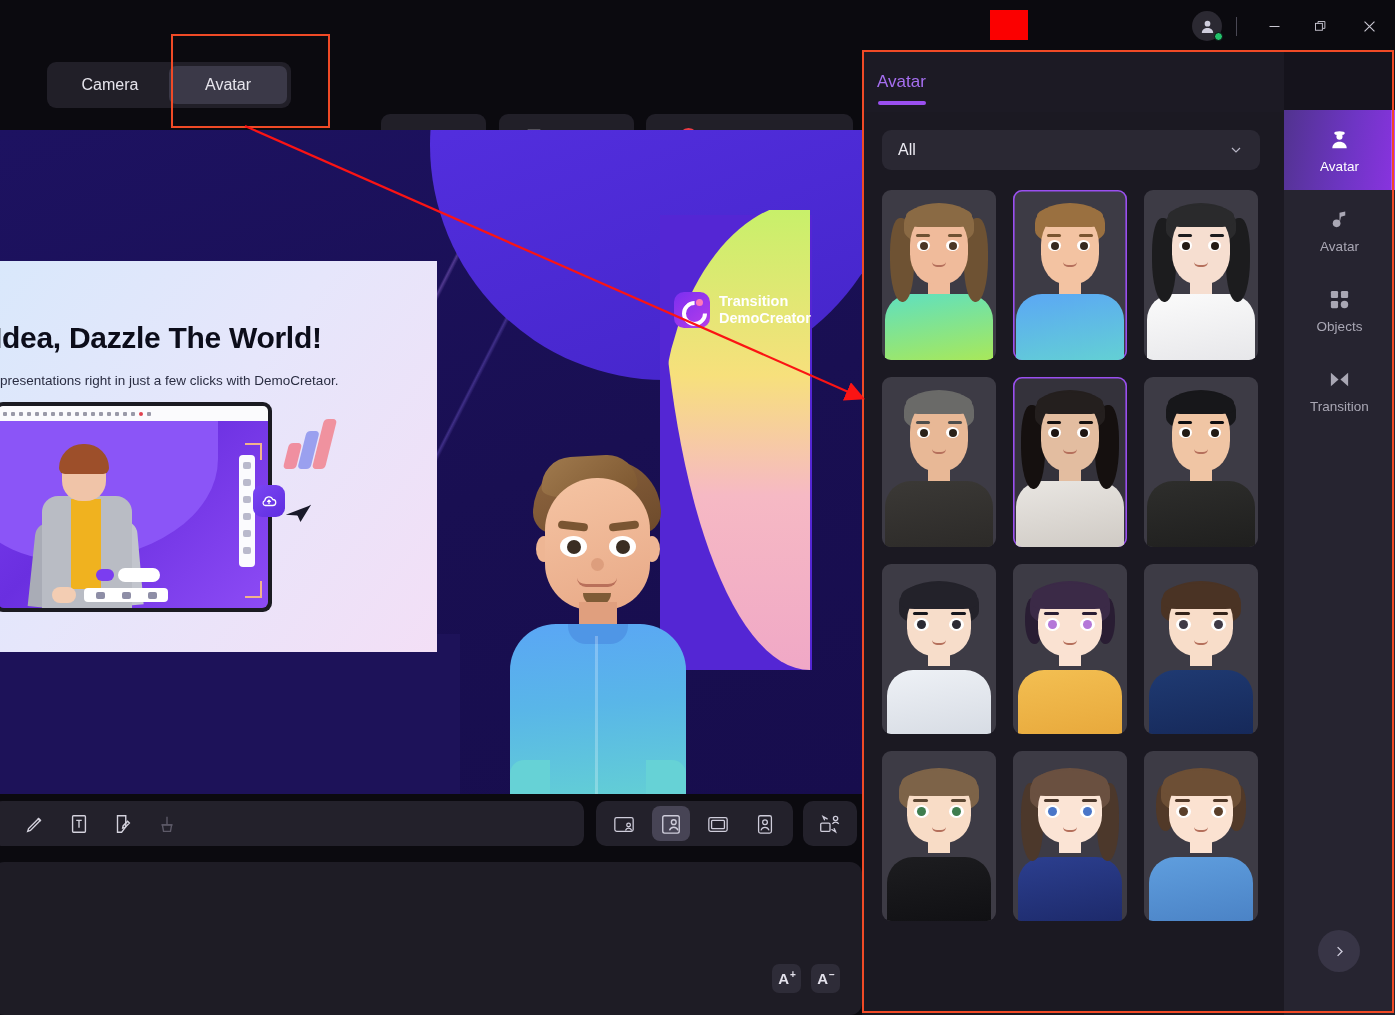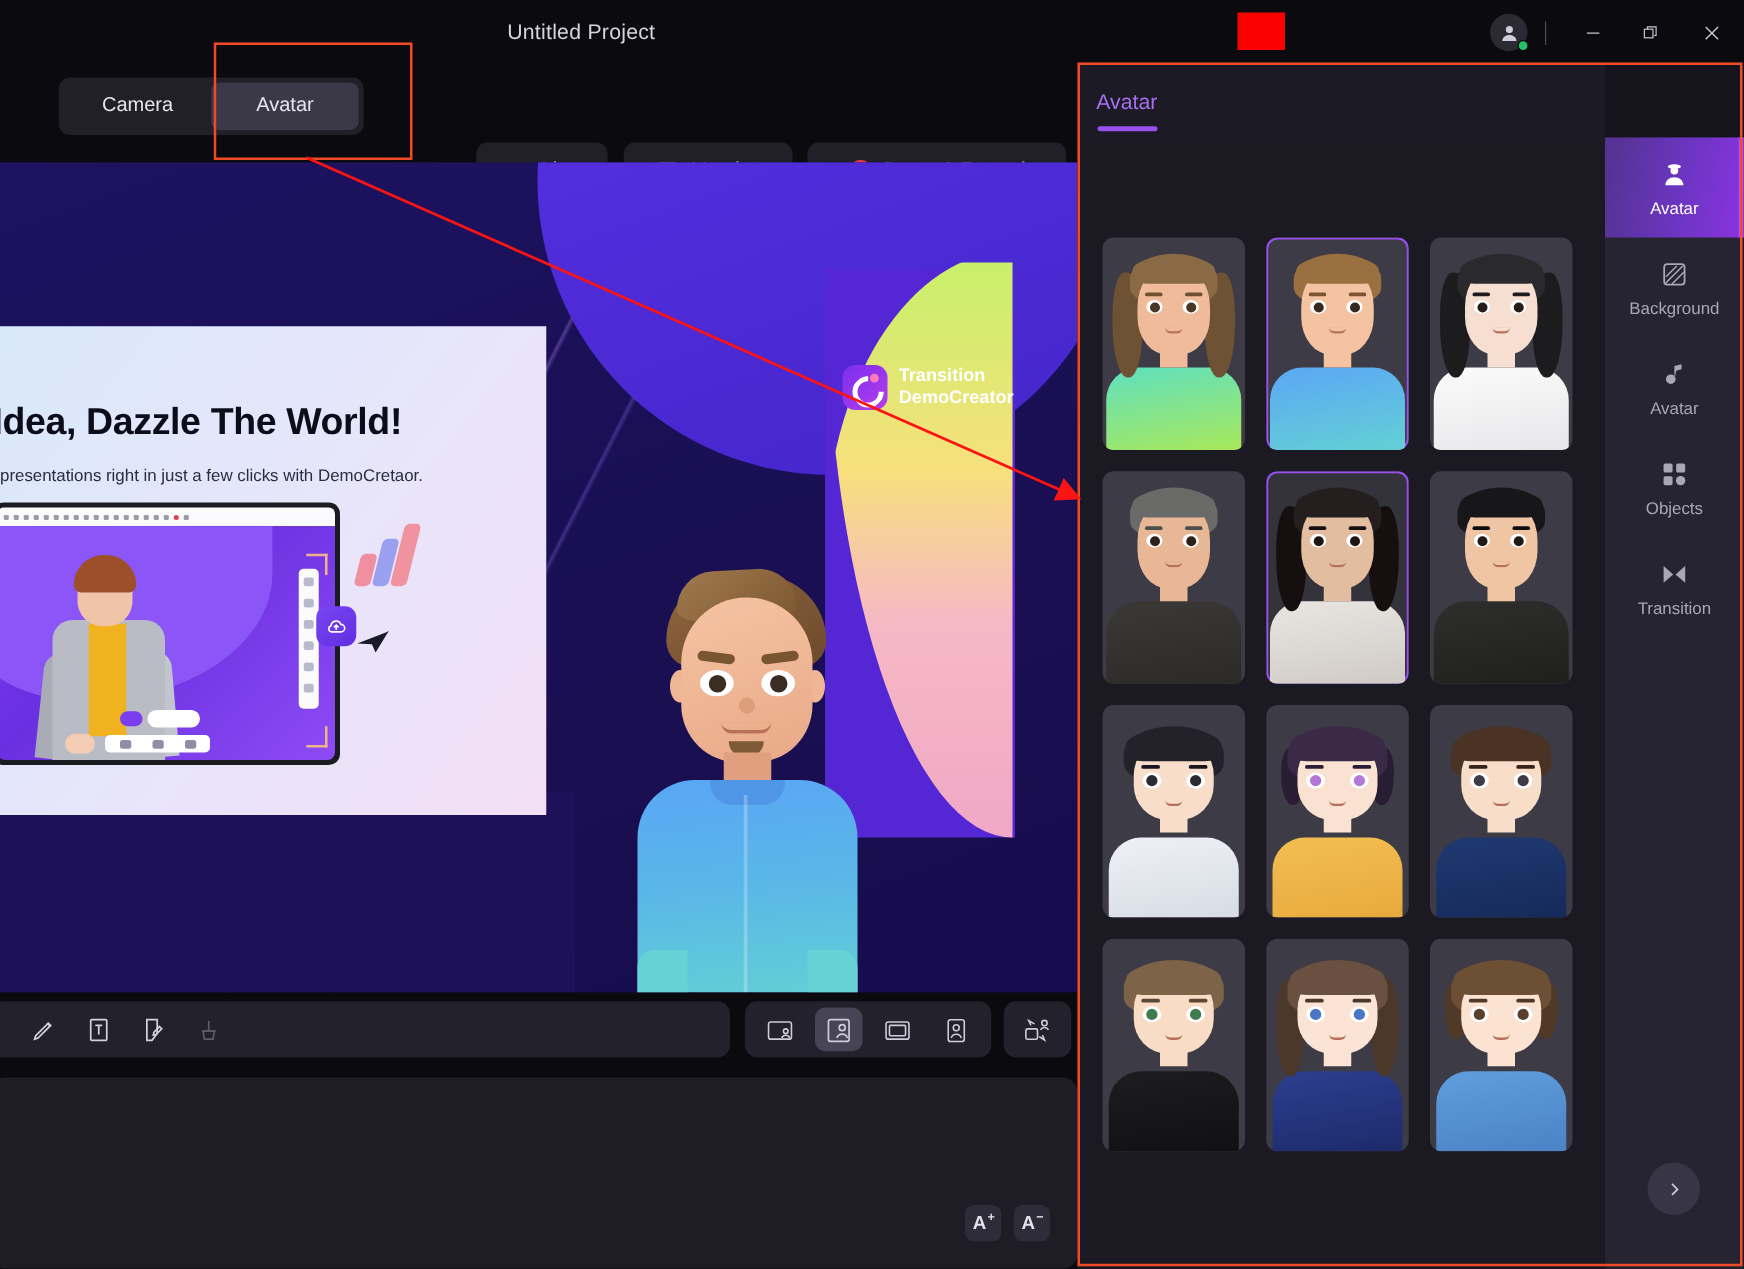--- a/index.html
+++ b/index.html
@@ -393,21 +393,20 @@
     border: 2.2px solid #f04a26; pointer-events: none;
   }
   .anno-arrow { position: absolute; left: 0; top: 0; width: 1395px; height: 1015px; pointer-events: none; }
 </style>
 </head>
 <body>
 
 <div class="app">
 
   <div class="titlebar">
-    <div class="title-text">Untitled Project</div>
     <div class="rec-block"></div>
     <div class="win-right">
       <div class="acct">
         <svg viewBox="0 0 24 24" fill="#cfcddc">
           <circle cx="12" cy="8" r="4"></circle>
             <path d="M4 21c0-4.4 3.6-7 8-7s8 2.6 8 7z"></path>
         </svg>
         <span class="dot"></span>
       </div>
       <div class="sep"></div>
@@ -660,20 +659,26 @@
     </div>
   </div>
 
   <div class="rpanel">
     <div class="rp-head"></div>
     <div class="rp-body"></div>
   </div>
   <div class="rp-tab">Avatar</div>
   <div class="rp-tab-underline"></div>
 
+  <div class="dropdown">
+    <span>All</span>
+    <svg viewBox="0 0 24 24" fill="none" stroke="currentColor" stroke-width="1.8">
+        <path d="M6 9l6 6 6-6"></path>
+      </svg>
+  </div>
 
   <div class="grid" id="avatar-grid">
       <div class="cell" style="background: rgb(61, 59, 69);">
     <div class="av">
       <div class="body" style="width:108px;height:66px;background:linear-gradient(170deg,#5fe0c0,#a8e85a);"></div>
       <div class="neck" style="top:84px;width:22px;height:20px;background:#f0bb9b;"></div>
       <div class="hairL" style="left:8px;top:28px;width:24px;height:84px;background:#6e5233;"></div>
           <div class="hairR" style="right:8px;top:28px;width:24px;height:84px;background:#6e5233;"></div>
       <div class="hair" style="top:13px;width:70px;height:40px;background:#8a6a44;"></div>
       <div class="face" style="top:22px;width:58px;height:72px;background:#f0bb9b;"></div>
@@ -888,29 +893,20 @@
         <svg viewBox="0 0 24 24" fill="currentColor">
             <ellipse cx="12" cy="5.5" rx="5.5" ry="2"></ellipse>
             <circle cx="12" cy="9" r="3.2"></circle>
             <path d="M4.5 21c0-4 3.4-6.6 7.5-6.6S19.5 17 19.5 21z"></path>
           </svg>
       </span>
       <span>Avatar</span>
     </div>
     <div class="rail-item">
       <span class="rail-ico">
-        <svg viewBox="0 0 24 24" fill="none" stroke="currentColor" stroke-width="1.5">
-            <rect x="3.5" y="3.5" width="17" height="17" rx="2.5"></rect>
-            <path d="M5 14L14 5M5 19L19 5M10 20L20 10" stroke-width="1.3"></path>
-          </svg>
-      </span>
-      <span>Background</span>
-    </div>
-    <div class="rail-item">
-      <span class="rail-ico">
         <svg viewBox="0 0 24 24" fill="currentColor">
             <circle cx="9" cy="16" r="4"></circle>
             <path d="M12 16V5l6-1.4v4.2L13.6 9"></path>
           </svg>
       </span>
       <span>Avatar</span>
     </div>
     <div class="rail-item">
       <span class="rail-ico">
         <svg viewBox="0 0 24 24" fill="currentColor">

